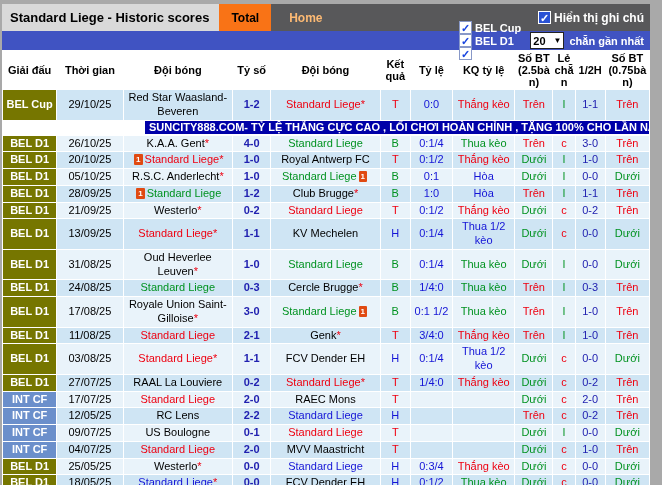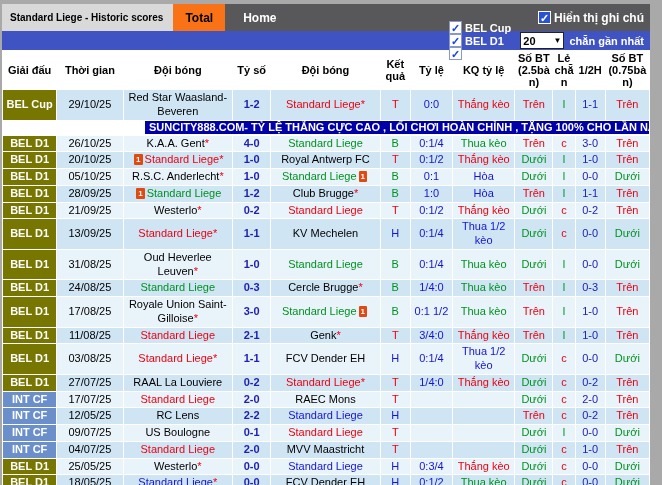--- a/index.html
+++ b/index.html
@@ -1,32 +1,32 @@
 <!DOCTYPE html>
 <html><head>
 <meta charset="utf-8">
 <style>
   html,body{margin:0;padding:0;}
   body{width:662px;height:485px;background:#a9a9a9;font-family:"Liberation Sans",sans-serif;overflow:hidden;}
   .widget{position:absolute;left:2px;top:4px;width:648px;}
   
   .titlebar{display:flex;align-items:stretch;height:27px;background:#58585a;}
-  .title-section{background:#d9d9d9;display:flex;align-items:center;padding:0 10px 0 8px;font-size:10px;font-weight:bold;color:#000;white-space:nowrap;}
+  .title-section{background:#d9d9d9;display:flex;align-items:center;padding:0 10px 0 8px;font-size:13px;font-weight:bold;color:#000;white-space:nowrap;}
   .tab{display:flex;align-items:center;padding:0 12px;font-size:12px;font-weight:bold;cursor:pointer;}
   .tab.active{background:#f97316;color:#000;}
-  .tab.inactive{color:#ffffff;margin-left:6px;}
+  .tab.inactive{color:#fdba74;margin-left:6px;}
   .titlebar-spacer{flex:1;}
   .note-toggle{display:flex;align-items:center;gap:3px;padding-right:6px;color:#fff;font-size:12px;font-weight:bold;}
   .cb{display:inline-block;width:13px;height:13px;line-height:13px;text-align:center;font-size:11px;box-sizing:border-box;cursor:pointer;}
   .cb-filled{background:#2a52d4;color:#fff;border:1px solid #fff;}
   .cb-white{background:#fff;color:#1a46e0;border:1px solid #8898c8;}
   
   .filterbar{height:19px;background:#4053c2;display:flex;align-items:center;justify-content:flex-end;gap:5px;padding:0 6px;color:#fff;font-size:11px;font-weight:bold;}
   .filter-item{display:flex;align-items:center;gap:3px;}
-  .count-select{background:#fff;color:#000;border:1px solid #222;font-size:11px;font-weight:bold;height:15px;display:flex;align-items:center;padding:0 2px;gap:18px;cursor:pointer;}
+  .count-select{background:#fff;color:#000;border:1px solid #222;font-size:11px;font-weight:bold;height:15px;display:flex;align-items:center;padding:0 2px;gap:8px;cursor:pointer;}
   .count-select .arrow{font-size:8px;color:#000;}
   
   table{border-collapse:collapse;table-layout:fixed;width:648px;background:#fff;}
   th,td{border:1px solid #ffffff;padding:1px 1px;font-size:11px;text-align:center;vertical-align:middle;overflow:hidden;word-wrap:break-word;}
   thead th{background:#ffffff;color:#000;font-weight:bold;line-height:1.1;height:28px;padding:1px 0;}
   tbody td{line-height:1.25;}
   tr.odd td{background:#cfe5f4;}
   tr.even td{background:#e9f3fa;}
   td.lg-bel{background:#767600 !important;color:#fff;font-weight:bold;font-size:11px;}
   td.lg-int{background:#6b8fcb !important;color:#fff;font-weight:bold;font-size:11px;}

